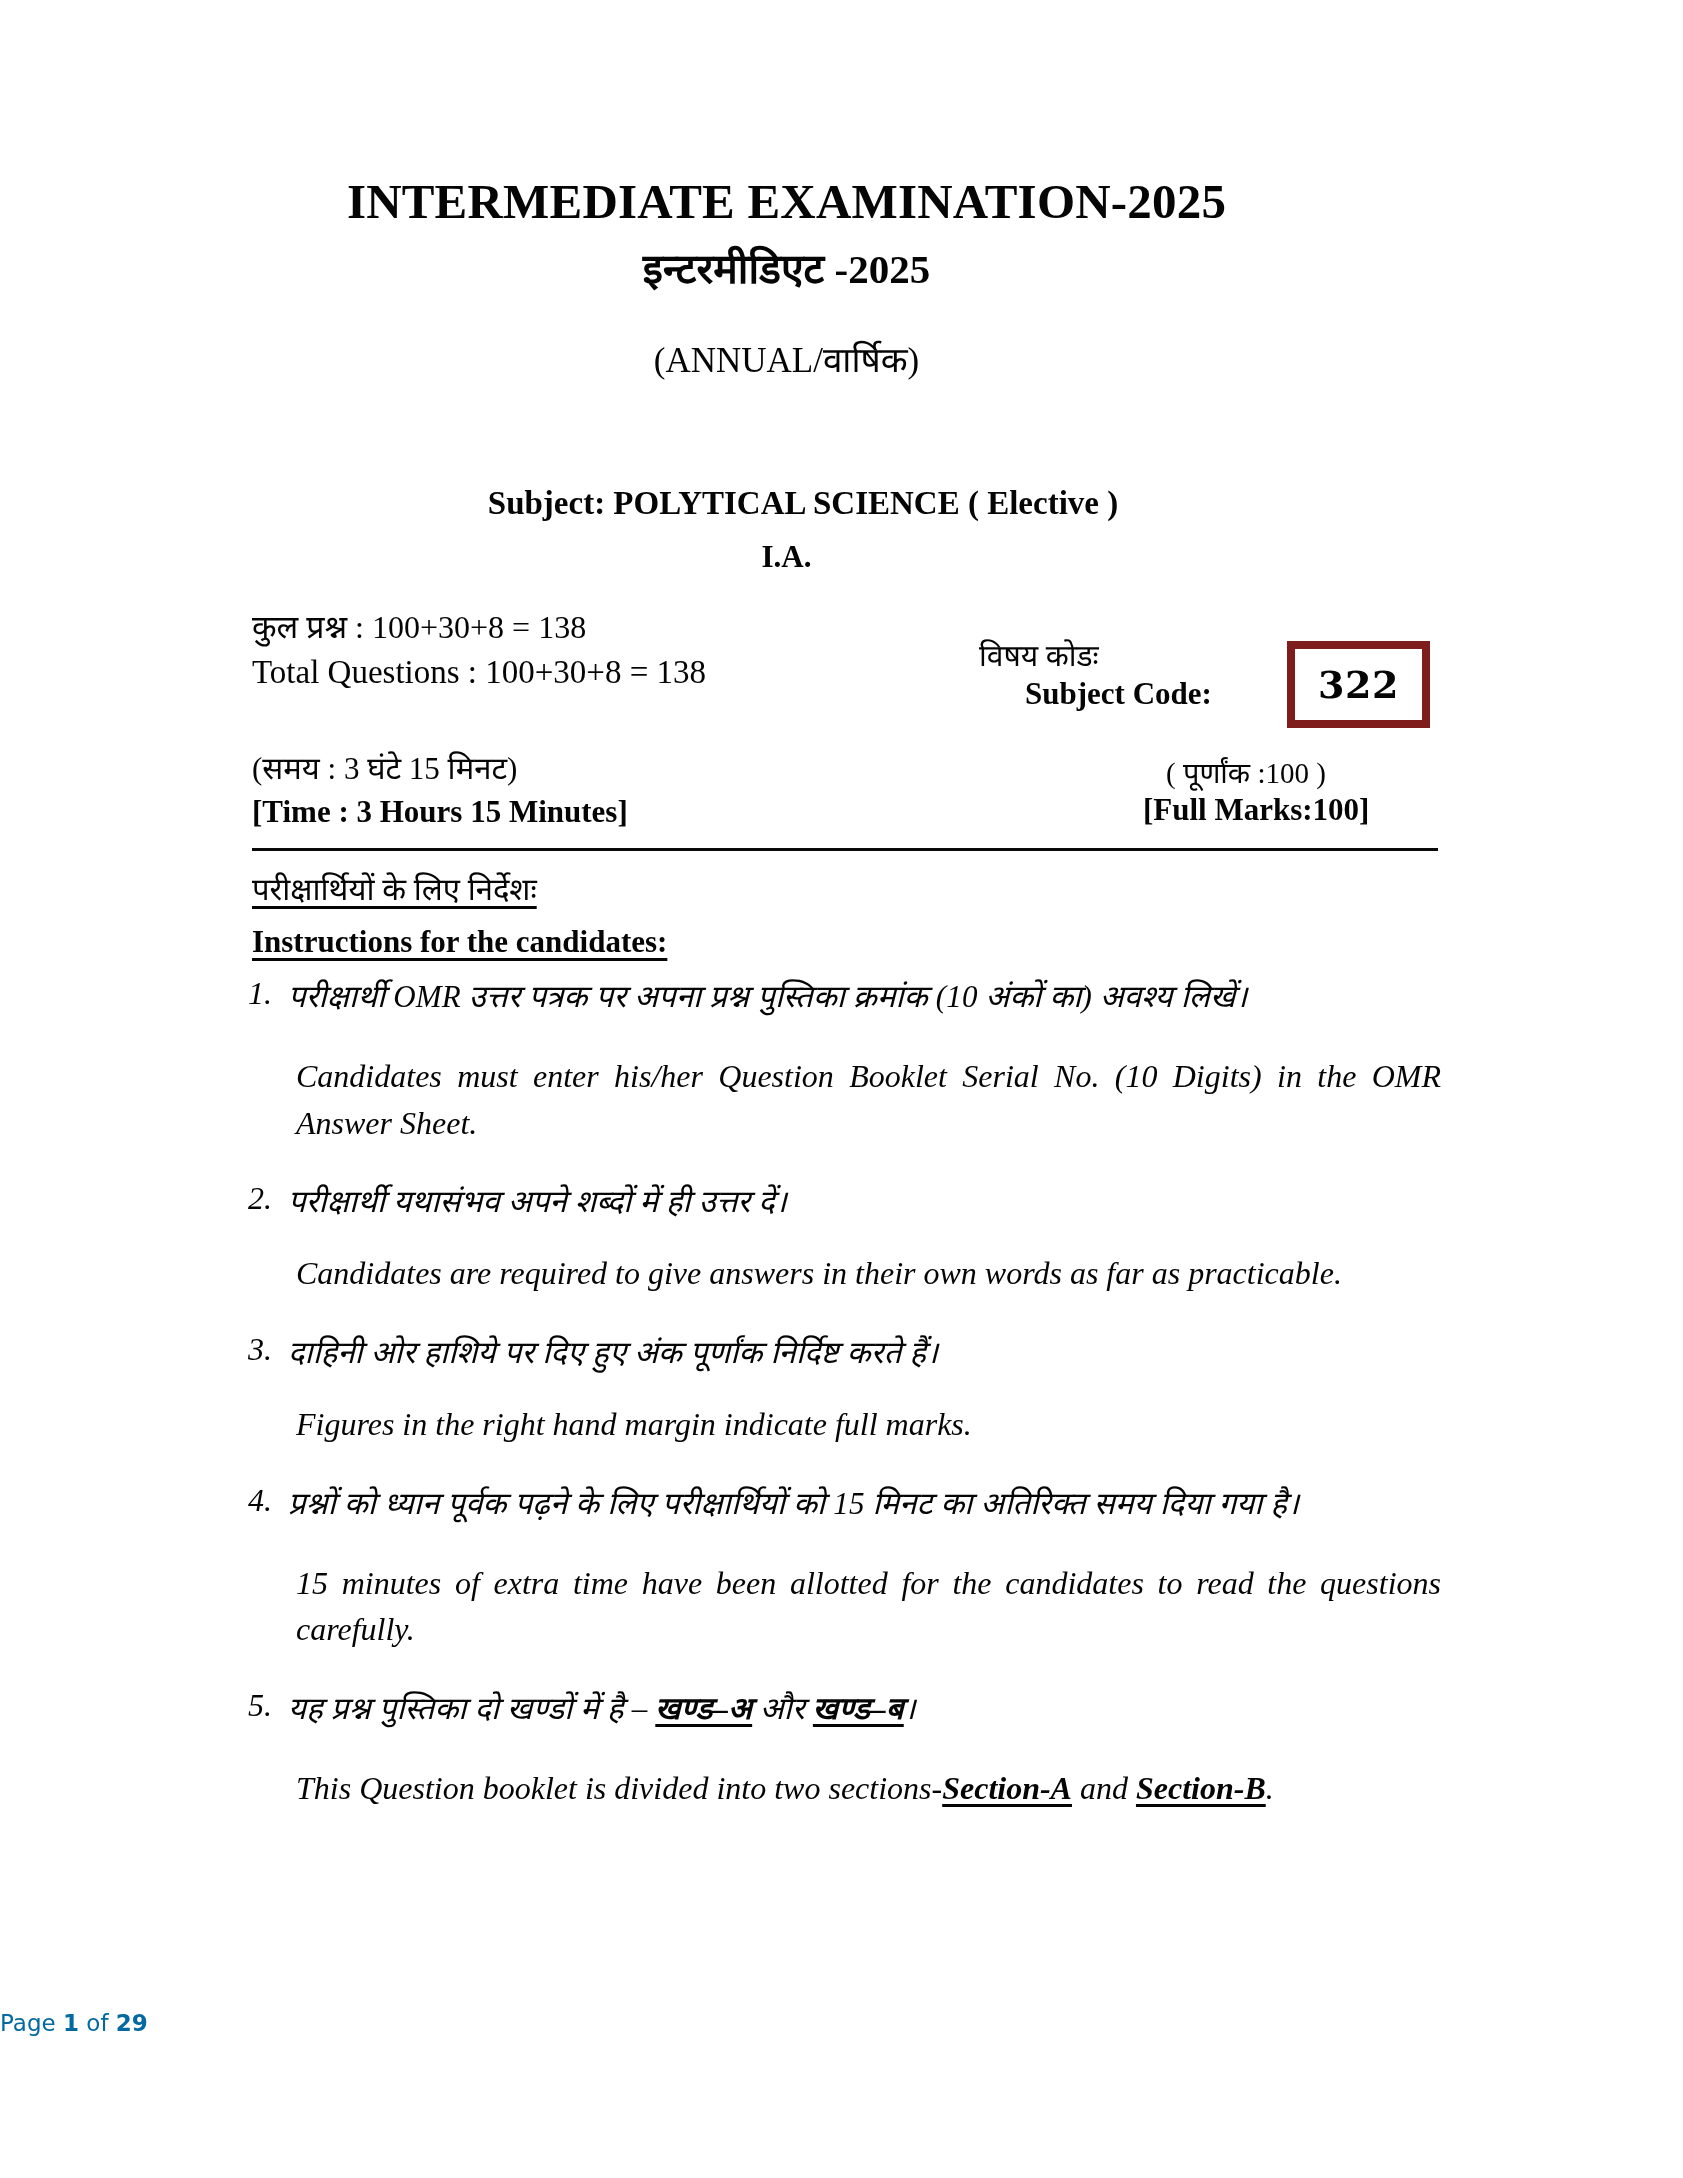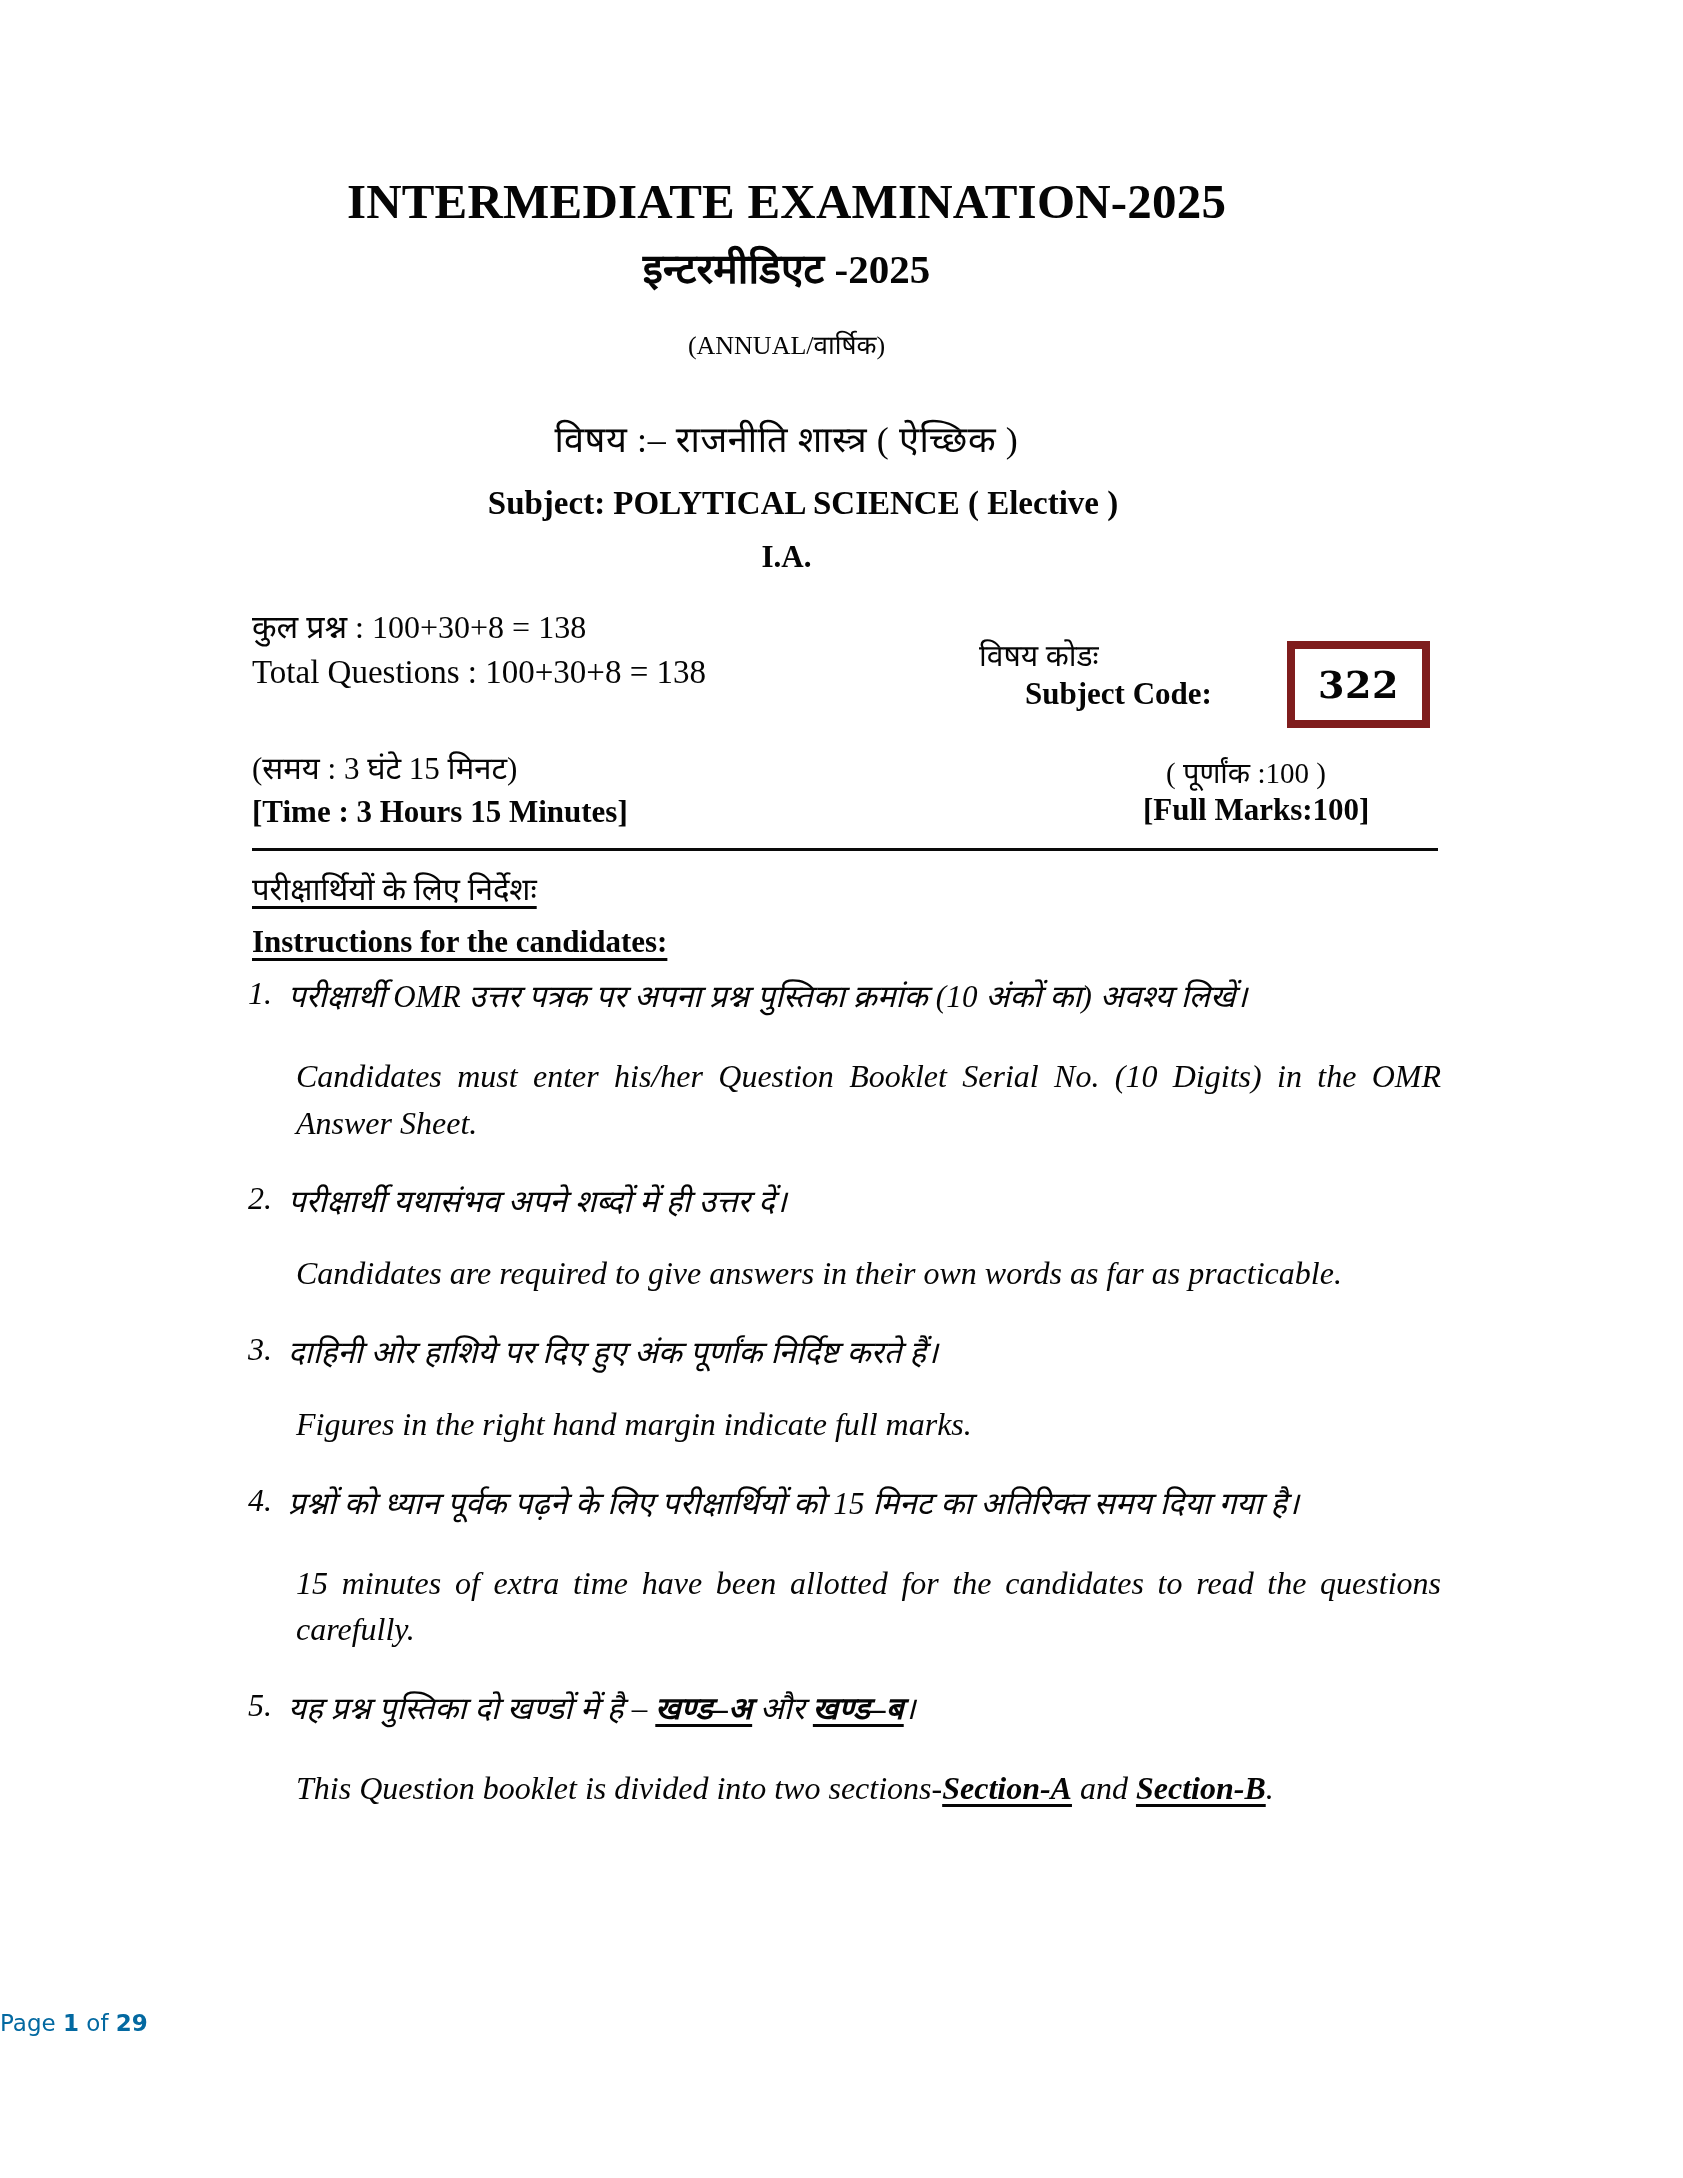--- a/index.html
+++ b/index.html
@@ -38,22 +38,22 @@
     letter-spacing: 0.2px;
     line-height: 1.05;
   }
   .title-hi {
     top: 248px;
     font-size: 41px;
     font-weight: bold;
     line-height: 1.05;
   }
   .annual {
-    top: 332px;
-    font-size: 26px;
+    top: 343px;
+    font-size: 35px;
     line-height: 1.05;
   }
   .subject-hi {
     top: 421px;
     font-size: 36px;
     line-height: 1.1;
     letter-spacing: 0.6px;
   }
   .subject-en {
     top: 485px;
@@ -187,21 +187,20 @@
   .footer b { font-weight: bold; }
 </style>
 </head>
 <body>
 
 <div class="page">
 
   <div class="hdr title-en">INTERMEDIATE EXAMINATION-2025</div>
   <div class="hdr title-hi">इन्टरमीडिएट -2025</div>
   <div class="hdr annual">(ANNUAL/वार्षिक)</div>
-  <div class="hdr subject-hi">विषय :– राजनीति शास्त्र ( ऐच्छिक )</div>
   <div class="hdr subject-en">Subject: POLYTICAL SCIENCE ( Elective )</div>
   <div class="hdr stream">I.A.</div>
 
   <div class="meta-left tq-hi">कुल प्रश्न : 100+30+8 = 138</div>
   <div class="meta-left tq-en">Total Questions  :  100+30+8 = 138</div>
 
   <div class="meta-right sc-hi">विषय कोडः</div>
   <div class="meta-right sc-en">Subject Code:</div>
   <div class="code-box">
     <span>322</span>

